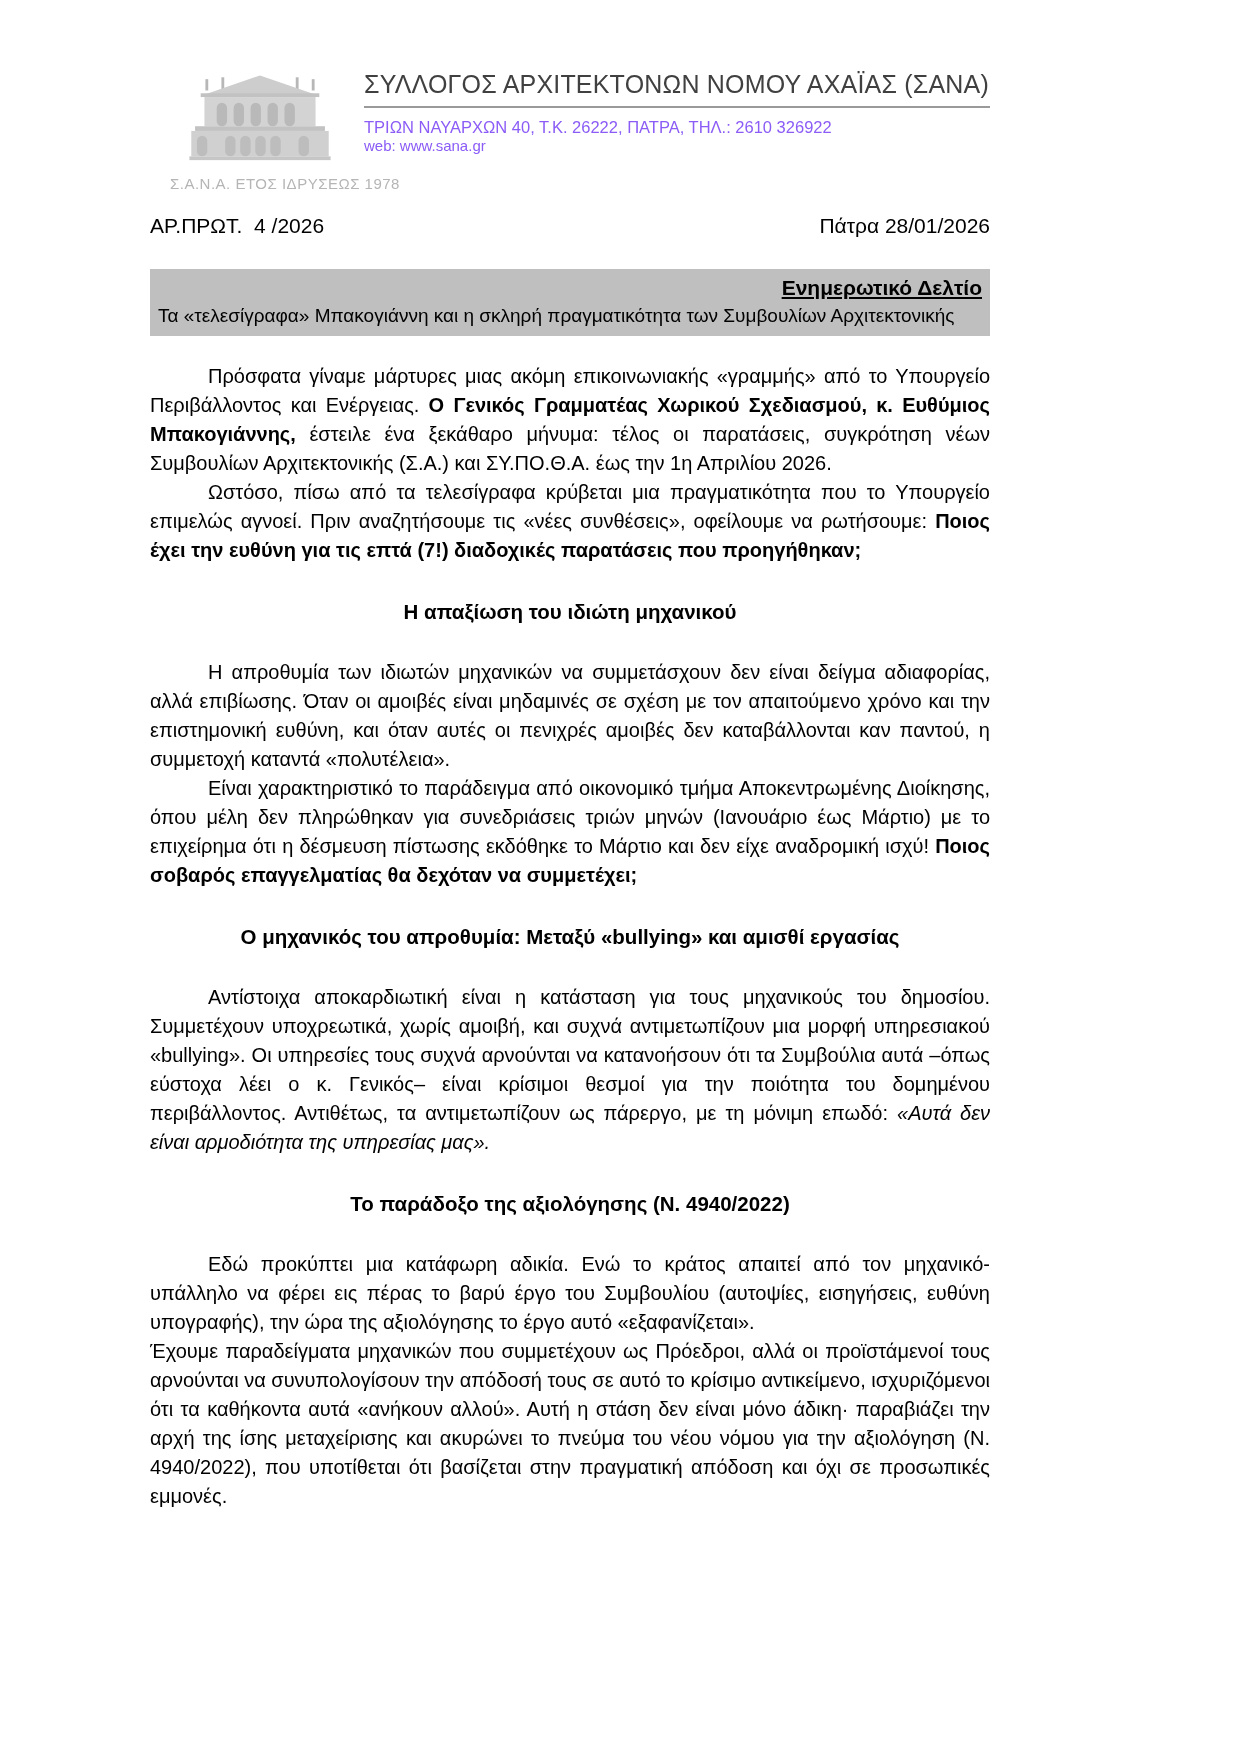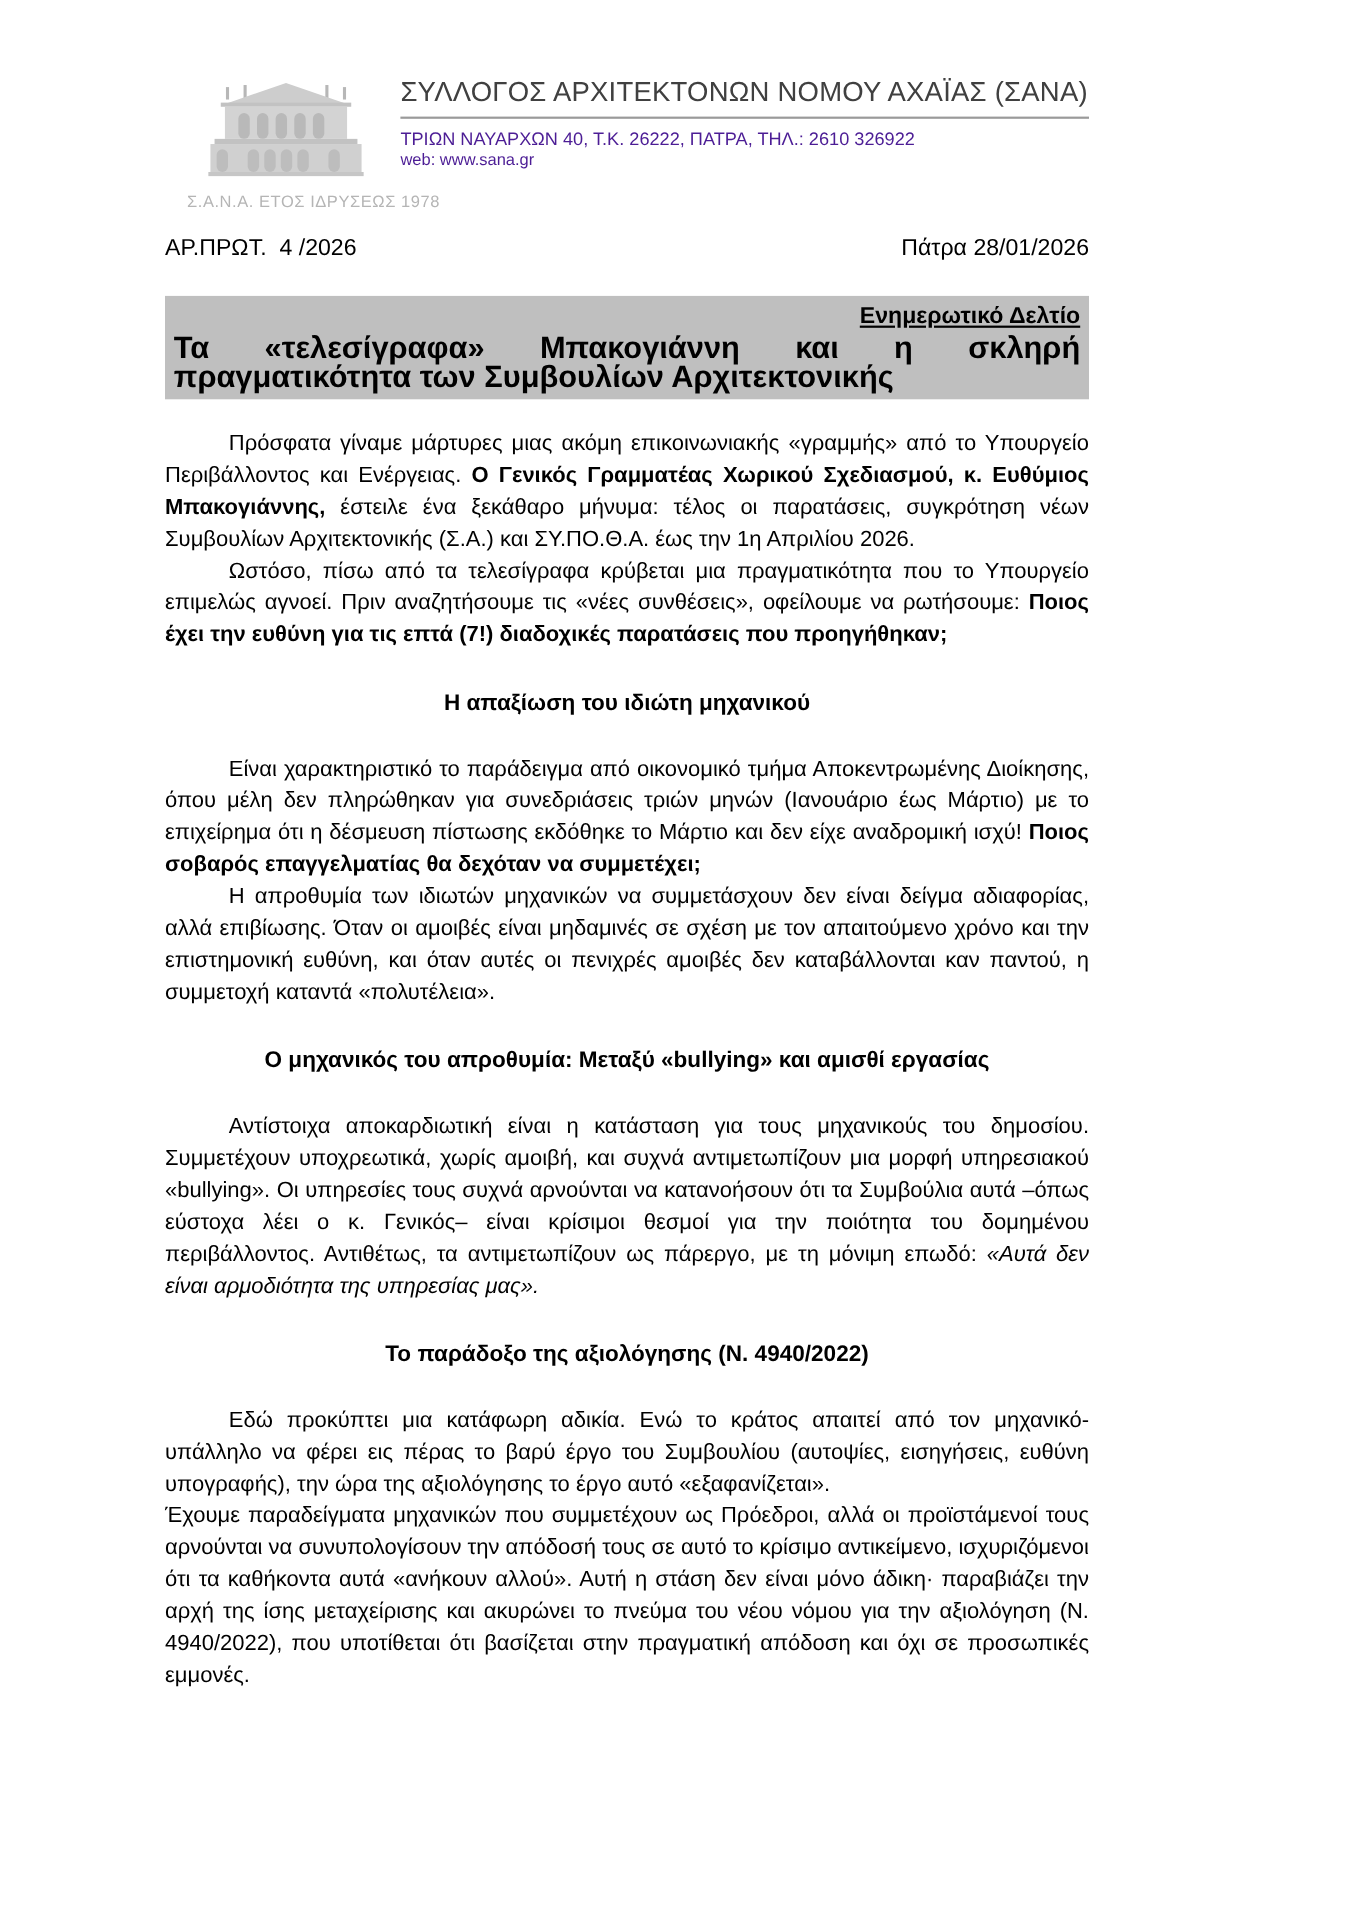--- a/index.html
+++ b/index.html
@@ -33,21 +33,21 @@
     font-size: 25px;
     color: #404040;
     white-space: nowrap;
     letter-spacing: 0.2px;
   }
   .org-rule {
     border: none;
     border-top: 2px solid #9a9a9a;
     margin: 7px 0 9px 0;
   }
-  .org-line { font-size: 16.5px; color: #4c1d95; line-height: 1.22; }
+  .org-line { font-size: 16.5px; color: #8b5cf6; line-height: 1.22; }
   .org-line.small { font-size: 15px; }
   
   .protocol-row {
     display: flex;
     justify-content: space-between;
     margin-top: 21px;
     font-size: 21px;
     line-height: 1.2;
   }
   .protocol-left { white-space: pre; }
@@ -58,22 +58,22 @@
     padding: 5px 8px 7px 8px;
   }
   .bulletin-title {
     text-align: right;
     font-weight: bold;
     font-size: 21px;
     text-decoration: underline;
     line-height: 27px;
   }
   .bulletin-subtitle {
-    font-weight: bold;
-    font-size: 28px;
+    font-weight: normal;
+    font-size: 19px;
     text-align: justify;
     line-height: 27px;
     margin-top: 1px;
   }
   
   .doc-body {
     margin-top: 26px;
     font-size: 20px;
     line-height: 29px;
   }
@@ -145,23 +145,23 @@
   </div>
 
   <div class="doc-body">
 
     <p class="para indent"><span>Πρόσφατα γίναμε μάρτυρες μιας ακόμη επικοινωνιακής «γραμμής» από το Υπουργείο Περιβάλλοντος και Ενέργειας. </span><b>Ο Γενικός Γραμματέας Χωρικού Σχεδιασμού, κ. Ευθύμιος Μπακογιάννης,</b><span> έστειλε ένα ξεκάθαρο μήνυμα: τέλος οι παρατάσεις, συγκρότηση νέων Συμβουλίων Αρχιτεκτονικής (Σ.Α.) και ΣΥ.ΠΟ.Θ.Α. έως την 1η Απριλίου 2026.</span></p>
 
     <p class="para indent"><span>Ωστόσο, πίσω από τα τελεσίγραφα κρύβεται μια πραγματικότητα που το Υπουργείο επιμελώς αγνοεί. Πριν αναζητήσουμε τις «νέες συνθέσεις», οφείλουμε να ρωτήσουμε: </span><b>Ποιος έχει την ευθύνη για τις επτά (7!) διαδοχικές παρατάσεις που προηγήθηκαν;</b></p>
 
     <h2 class="section-heading">Η απαξίωση του ιδιώτη μηχανικού</h2>
 
+    <p class="para indent"><span>Η απροθυμία των ιδιωτών μηχανικών να συμμετάσχουν δεν είναι δείγμα αδιαφορίας, αλλά επιβίωσης. Όταν οι αμοιβές είναι μηδαμινές σε σχέση με τον απαιτούμενο χρόνο και την επιστημονική ευθύνη, και όταν αυτές οι πενιχρές αμοιβές δεν καταβάλλονται καν παντού, η συμμετοχή καταντά «πολυτέλεια».</span></p>
+
     <p class="para indent"><span>Είναι χαρακτηριστικό το παράδειγμα από οικονομικό τμήμα Αποκεντρωμένης Διοίκησης, όπου μέλη δεν πληρώθηκαν για συνεδριάσεις τριών μηνών (Ιανουάριο έως Μάρτιο) με το επιχείρημα ότι η δέσμευση πίστωσης εκδόθηκε το Μάρτιο και δεν είχε αναδρομική ισχύ! </span><b>Ποιος σοβαρός επαγγελματίας θα δεχόταν να συμμετέχει;</b></p>
-
-    <p class="para indent"><span>Η απροθυμία των ιδιωτών μηχανικών να συμμετάσχουν δεν είναι δείγμα αδιαφορίας, αλλά επιβίωσης. Όταν οι αμοιβές είναι μηδαμινές σε σχέση με τον απαιτούμενο χρόνο και την επιστημονική ευθύνη, και όταν αυτές οι πενιχρές αμοιβές δεν καταβάλλονται καν παντού, η συμμετοχή καταντά «πολυτέλεια».</span></p>
 
     <h2 class="section-heading">Ο μηχανικός του απροθυμία: Μεταξύ «bullying» και αμισθί εργασίας</h2>
 
     <p class="para indent"><span>Αντίστοιχα αποκαρδιωτική είναι η κατάσταση για τους μηχανικούς του δημοσίου. Συμμετέχουν υποχρεωτικά, χωρίς αμοιβή, και συχνά αντιμετωπίζουν μια μορφή υπηρεσιακού «bullying». Οι υπηρεσίες τους συχνά αρνούνται να κατανοήσουν ότι τα Συμβούλια αυτά –όπως εύστοχα λέει ο κ. Γενικός– είναι κρίσιμοι θεσμοί για την ποιότητα του δομημένου περιβάλλοντος. Αντιθέτως, τα αντιμετωπίζουν ως πάρεργο, με τη μόνιμη επωδό: </span><i>«Αυτά δεν είναι αρμοδιότητα της υπηρεσίας μας».</i></p>
 
     <h2 class="section-heading">Το παράδοξο της αξιολόγησης (Ν. 4940/2022)</h2>
 
     <p class="para indent"><span>Εδώ προκύπτει μια κατάφωρη αδικία. Ενώ το κράτος απαιτεί από τον μηχανικό-υπάλληλο να φέρει εις πέρας το βαρύ έργο του Συμβουλίου (αυτοψίες, εισηγήσεις, ευθύνη υπογραφής), την ώρα της αξιολόγησης το έργο αυτό «εξαφανίζεται».</span></p>
 
     <p class="para"><span>Έχουμε παραδείγματα μηχανικών που συμμετέχουν ως Πρόεδροι, αλλά οι προϊστάμενοί τους αρνούνται να συνυπολογίσουν την απόδοσή τους σε αυτό το κρίσιμο αντικείμενο, ισχυριζόμενοι ότι τα καθήκοντα αυτά «ανήκουν αλλού». Αυτή η στάση δεν είναι μόνο άδικη· παραβιάζει την αρχή της ίσης μεταχείρισης και ακυρώνει το πνεύμα του νέου νόμου για την αξιολόγηση (Ν. 4940/2022), που υποτίθεται ότι βασίζεται στην πραγματική απόδοση και όχι σε προσωπικές εμμονές.</span></p>

